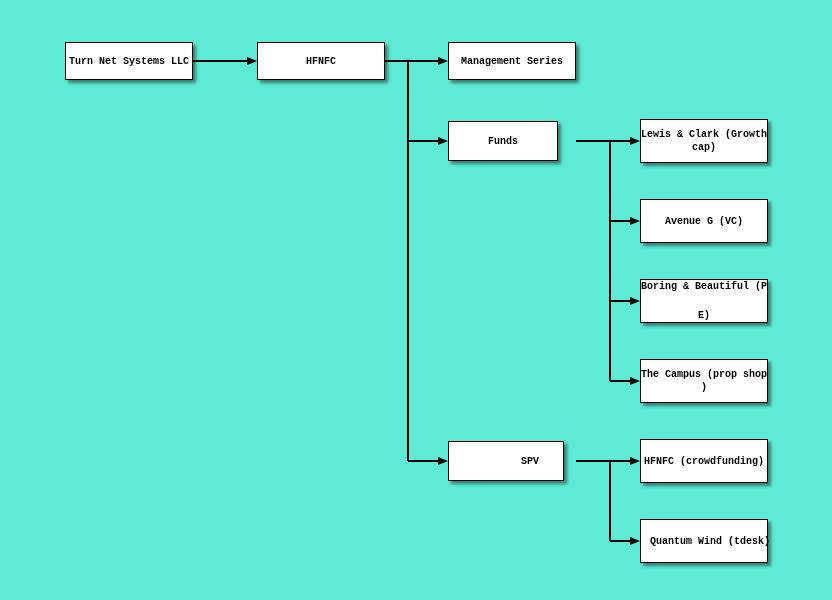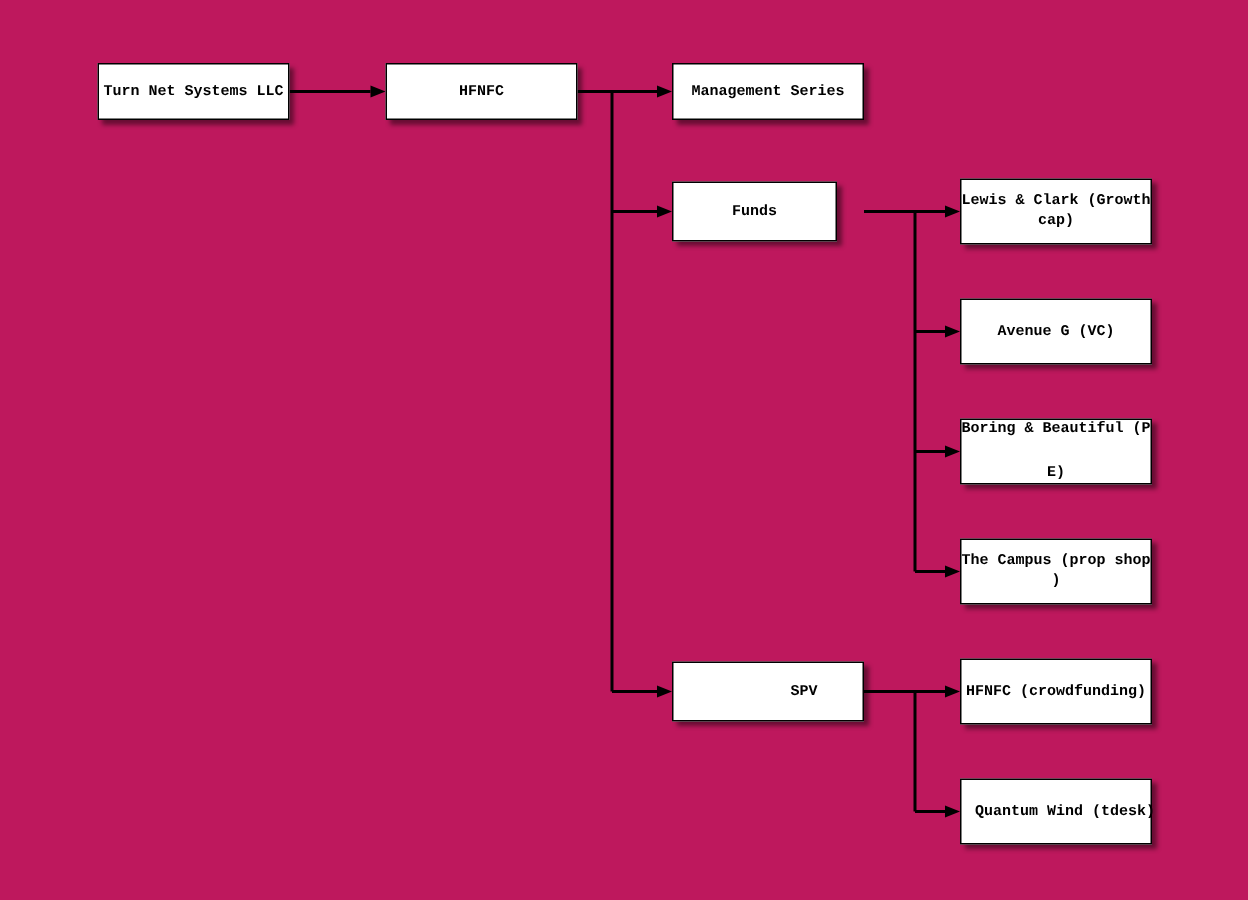--- a/index.html
+++ b/index.html
@@ -1,20 +1,20 @@
 <!DOCTYPE html>
 <html><head>
 <meta charset="utf-8">
 <style>
   html, body { margin: 0; padding: 0; background: #ffffff; }
   #canvas {
     position: relative;
     width: 832px;
     height: 600px;
-    background: #be185d;
+    background: #5eead4;
     font-family: "Liberation Mono", "DejaVu Sans Mono", monospace;
     overflow: hidden;
   }
   .node {
     position: absolute;
     box-sizing: border-box;
     background: #ffffff;
     border: 1.5px solid #000000;
     box-shadow: 3px 3px 3px rgba(0,0,0,0.45);
     display: flex;
@@ -50,21 +50,21 @@
     border-top: 4px solid transparent;
     border-bottom: 4px solid transparent;
     border-left: 10px solid #000000;
     z-index: 1;
   }
   
   #n-turn    { left: 65px;  top: 42px;  width: 128px; height: 38px; }
   #n-bwscp   { left: 257px; top: 42px;  width: 128px; height: 38px; }
   #n-mgmt    { left: 448px; top: 42px;  width: 128px; height: 38px; }
   #n-funds   { left: 448px; top: 121px; width: 110px; height: 40px; }
-  #n-spv     { left: 448px; top: 441px; width: 128px; height: 40px; padding-left: 48px; }
+  #n-spv     { left: 448px; top: 441px; width: 116px; height: 40px; padding-left: 48px; }
   #n-lewis   { left: 640px; top: 119px; width: 128px; height: 44px; }
   #n-avenue  { left: 640px; top: 199px; width: 128px; height: 44px; }
   #n-boring  { left: 640px; top: 279px; width: 128px; height: 44px; justify-content: space-between; }
   #n-campus  { left: 640px; top: 359px; width: 128px; height: 44px; }
   #n-hfnfc   { left: 640px; top: 439px; width: 128px; height: 44px; }
   #n-quantum { left: 640px; top: 519px; width: 128px; height: 44px; padding-left: 12px; }
 </style>
 </head>
 <body>
 

